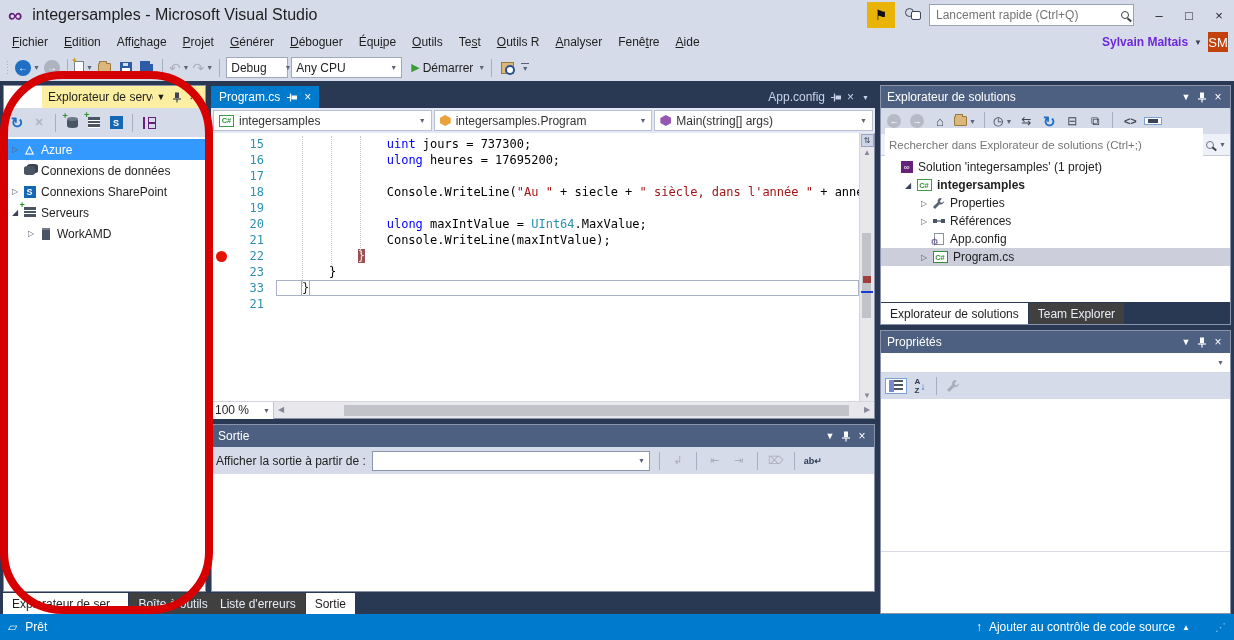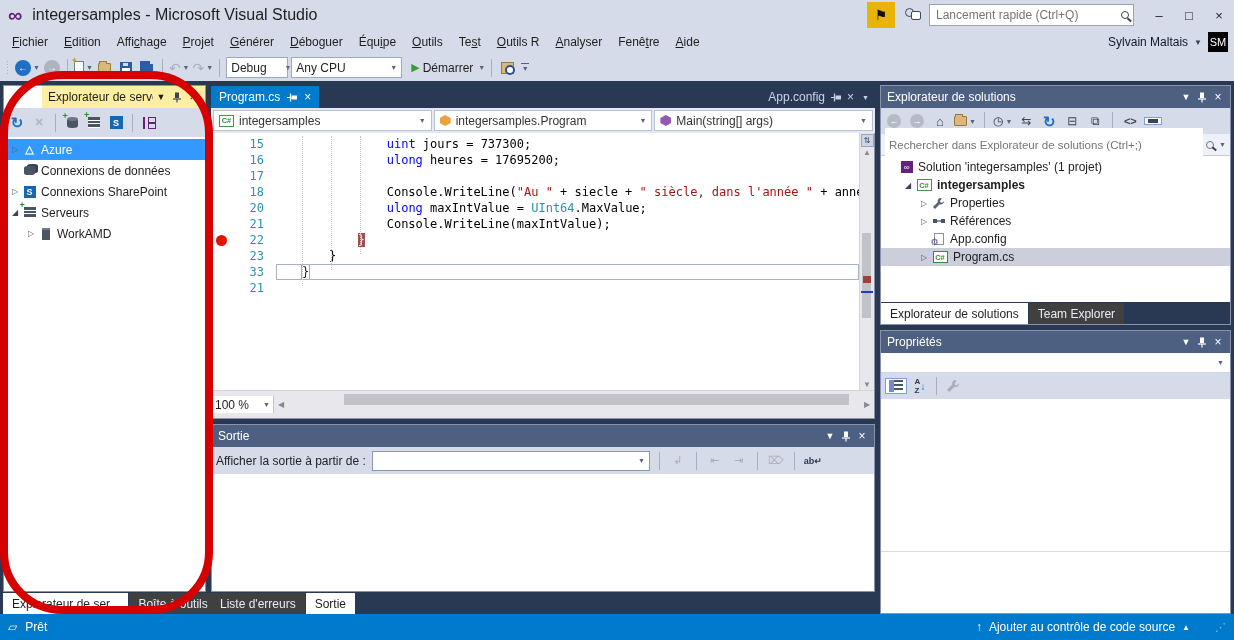--- a/index.html
+++ b/index.html
@@ -21,23 +21,23 @@
   .quick-launch { width:205px; height:22px; border:1px solid #9aa2b5; background:#fff; display:flex; align-items:center; padding:0 4px 0 6px; margin-right:10px; }
   .quick-launch input { flex:1; border:none; outline:none; font-family:"Liberation Sans",sans-serif; font-size:12px; color:#444; background:transparent; }
   .mag { position:relative; width:8px; height:8px; border:1.5px solid #3b3f49; border-radius:50%; display:inline-block; flex:0 0 auto; }
   .mag::after { content:""; position:absolute; width:5px; height:1.5px; background:#3b3f49; transform:rotate(40deg); right:-4px; bottom:-2px; }
   .win-btns { display:flex; height:100%; }
   .win-btn { width:30px; height:100%; display:flex; align-items:center; justify-content:center; font-size:13px; color:#1e1e1e; }
   
   .menubar { height:24px; background:#d6dbe9; display:flex; align-items:center; padding:0 4px; flex:0 0 auto; }
   .menu-item { padding:3px 8px; color:#1e1e1e; white-space:nowrap; }
   .menubar-right { margin-left:auto; display:flex; align-items:center; gap:6px; padding-right:2px; }
-  .user-name { color:#0f172a; }
+  .user-name { color:#6d28d9;font-weight:bold; }
   .caret { font-size:8px; color:#3b4354; }
-  .avatar { width:20px; height:20px; background:#000000; color:#fff; display:flex; align-items:center; justify-content:center; font-size:11px; }
+  .avatar { width:20px; height:20px; background:#c2410c; color:#fff; display:flex; align-items:center; justify-content:center; font-size:13px; }
   
   .toolbar { height:27px; background:#d6dbe9; display:flex; align-items:center; gap:3px; padding:0 6px; flex:0 0 auto; }
   .grip-v { width:4px; height:16px; background-image:radial-gradient(#aab0c0 35%, transparent 36%); background-size:3px 3px; margin-right:2px; }
   .tb-sep { width:1px; height:18px; background:#a6aec2; margin:0 3px; }
   .tb-btn { display:flex; align-items:center; justify-content:center; min-width:18px; height:22px; }
   .circ { width:16px; height:16px; border-radius:50%; display:flex; align-items:center; justify-content:center; color:#fff; font-size:10px; line-height:1; }
   .circ.back { background:#1f6fc4; }
   .circ.fwd { background:#aeb3c1; }
   .dd { font-size:7px; color:#5a6379; margin-left:2px; }
   .ico-page { position:relative; width:10px; height:13px; background:#fff; border:1px solid #7a7f8e; }
@@ -133,21 +133,21 @@
   .tk-t { color:#2b91af; }
   .tk-bh { background:#9e4f4f; color:#f3e4e4; }
   .tk-bb { border:1px solid #9fa7b8; }
   .guide { position:absolute; width:0; border-left:1px dotted #c8c8c8; top:3px; }
   .vscroll { width:15px; flex:0 0 auto; background:#e8e8ec; border-left:1px solid #d5d5dd; display:flex; flex-direction:column; align-items:center; position:relative; }
   .vs-split { width:13px; height:13px; background:#cdd5e8; border:1px solid #9aa4bc; font-size:8px; display:flex; align-items:center; justify-content:center; color:#3b4354; margin:1px 0; }
   .arr { color:#868999; font-size:8px; line-height:10px; }
   .vthumb { position:absolute; left:2px; width:9px; top:100px; height:85px; background:#c2c3c9; }
   .mark-bp { position:absolute; left:3px; top:143px; width:8px; height:7px; background:#a33c3c; }
   .mark-caret { position:absolute; left:1px; top:158px; width:12px; height:2px; background:#1a3bd6; }
-  .editor-bottom { height:28px; display:flex; align-items:center; background:#e8e8ec; border-top:1px solid #d5d5dd; flex:0 0 auto; }
+  .editor-bottom { height:17px; display:flex; align-items:center; background:#e8e8ec; border-top:1px solid #d5d5dd; flex:0 0 auto; }
   .zoom-box { width:62px; height:17px; background:#fff; border-right:1px solid #c0c4d0; display:flex; align-items:center; padding:0 3px; gap:3px; }
   .zoom-box .val { flex:1; }
   .hscroll { flex:1; position:relative; height:100%; display:flex; align-items:center; }
   .hthumb { position:absolute; left:70px; width:505px; top:3px; height:11px; background:#c2c3c9; }
   .harr { width:14px; text-align:center; }
   
   .output-panel { height:168px; margin-top:5px; flex:0 0 auto; }
   .out-toolbar { height:27px; gap:6px; }
   .out-label { color:#1e1e1e; white-space:nowrap; }
   .out-combo { width:278px; height:20px; background:#fff; border:1px solid #8d96ac; display:flex; align-items:center; padding:0 4px; }
@@ -433,20 +433,25 @@
                 <span class="lnum">17</span>
                 <span class="ctext"></span>
               </div>
               <div class="code-row">
                 <span class="bp-margin"></span>
                 <span class="lnum">18</span>
                 <span class="ctext"><span class="tk-p">            Console.WriteLine(</span><span class="tk-s">"Au "</span><span class="tk-p"> + siecle + </span><span class="tk-s">" siècle, dans l'année "</span><span class="tk-p"> + annee</span></span>
               </div>
               <div class="code-row">
                 <span class="bp-margin"></span>
+                <span class="lnum">19</span>
+                <span class="ctext"></span>
+              </div>
+              <div class="code-row">
+                <span class="bp-margin"></span>
                 <span class="lnum">20</span>
                 <span class="ctext"><span class="tk-p">            </span><span class="tk-k">ulong</span><span class="tk-p"> maxIntValue = </span><span class="tk-t">UInt64</span><span class="tk-p">.MaxValue;</span></span>
               </div>
               <div class="code-row">
                 <span class="bp-margin"></span>
                 <span class="lnum">21</span>
                 <span class="ctext"><span class="tk-p">            Console.WriteLine(maxIntValue);</span></span>
               </div>
               <div class="code-row">
                 <span class="bp-margin">

